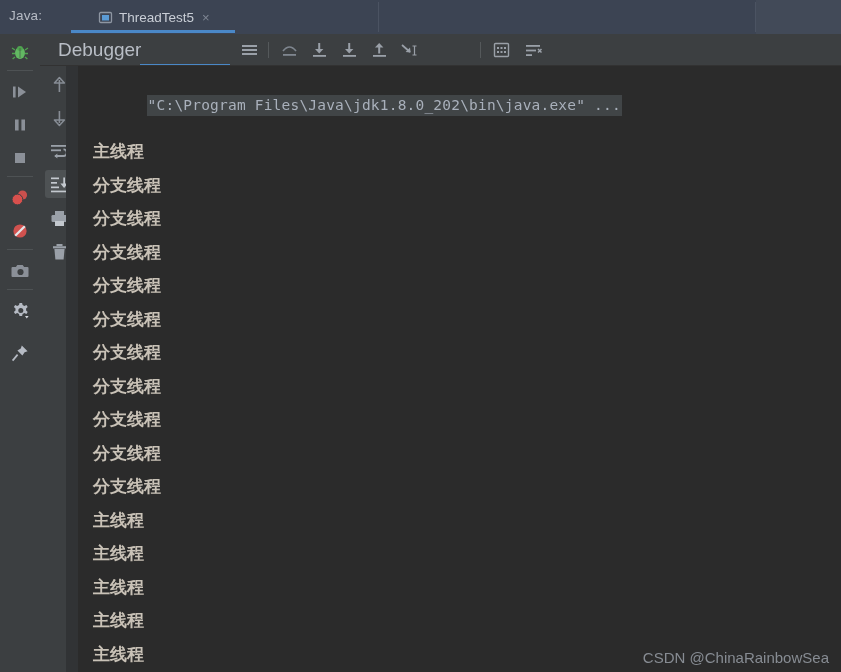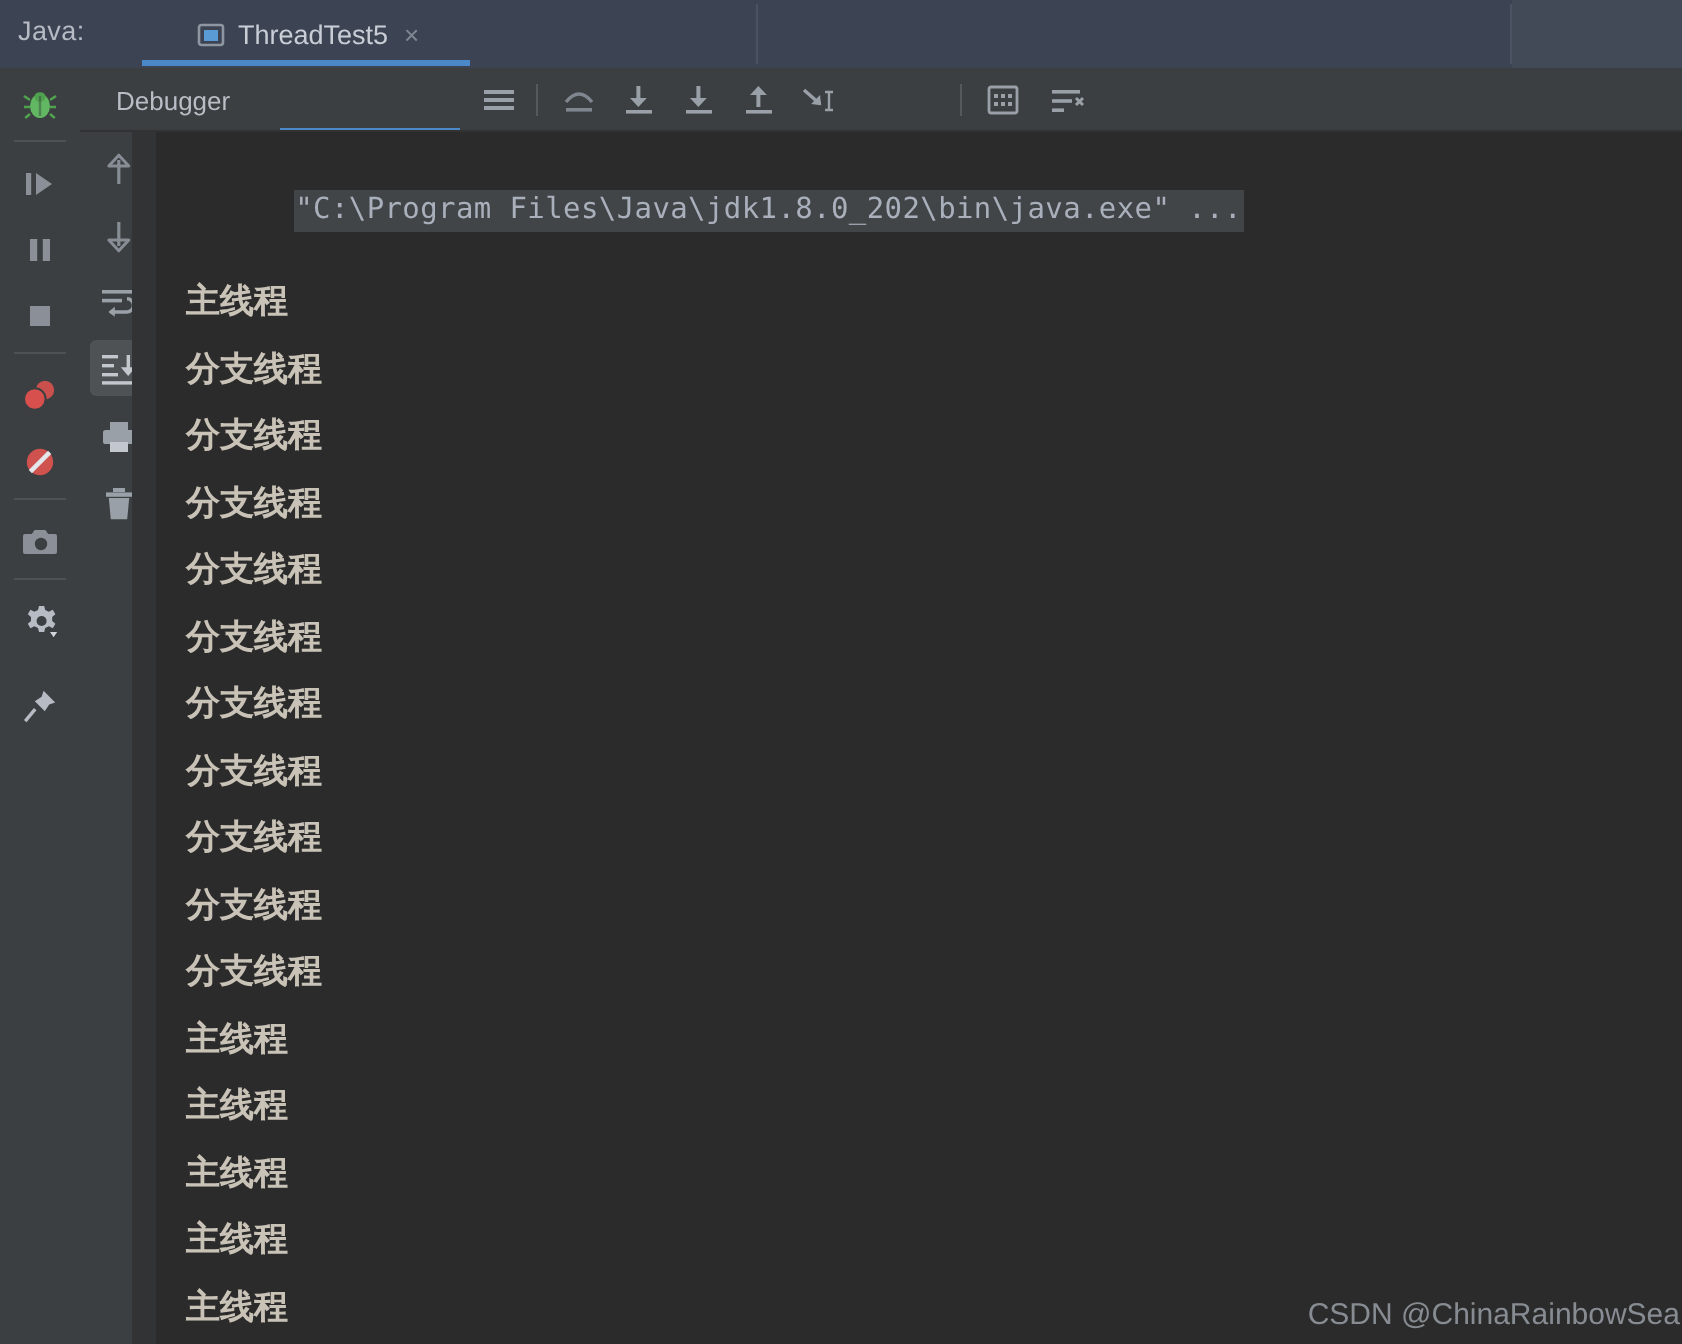--- a/index.html
+++ b/index.html
@@ -137,21 +137,21 @@
   }
   .dtab {
     position: absolute;
     top: 0; height: 32px;
     display: flex;
     align-items: center;
     gap: 7px;
     cursor: default;
   }
   .dtab .dlabel {
-    font-size: 13px;
+    font-size: 19px;
     color: #b9bec6;
     white-space: nowrap;
   }
   .dtab-underline {
     position: absolute;
     height: 2px;
     background: #4a88c7;
   }
   .tool-ico {
     position: absolute;
@@ -208,21 +208,21 @@
     color: #c9c2b7;
     font-weight: bold;
   }
   .hl {
     background: #414547;
     padding: 2px 1px 3px 1px;
   }
 
   .watermark {
     position: absolute;
-    right: 1px; bottom: 6px;
+    right: 12px; bottom: 6px;
     font-size: 15px;
     color: #878c93;
     font-family: "Liberation Sans", sans-serif;
     white-space: nowrap;
   }
 </style>
 </head>
 <body>
 
 <div class="app">

